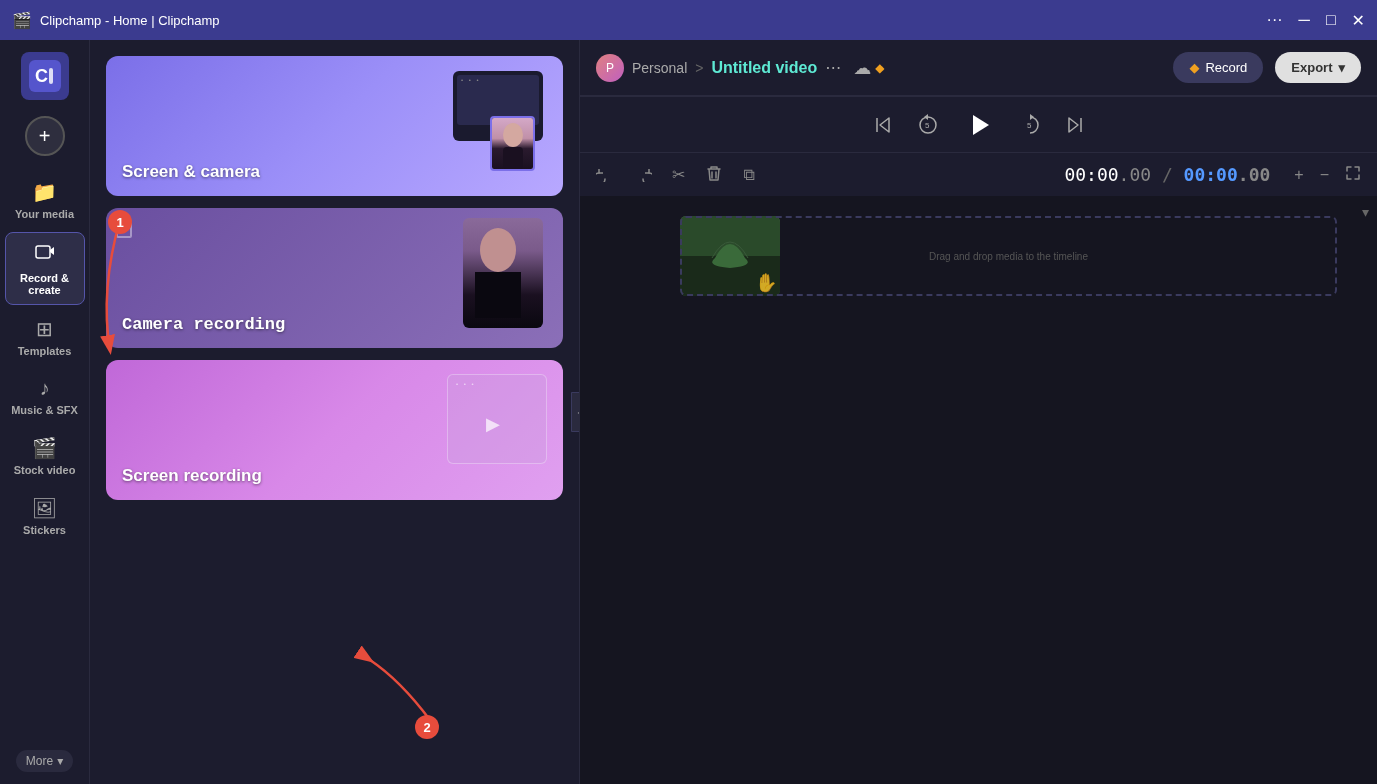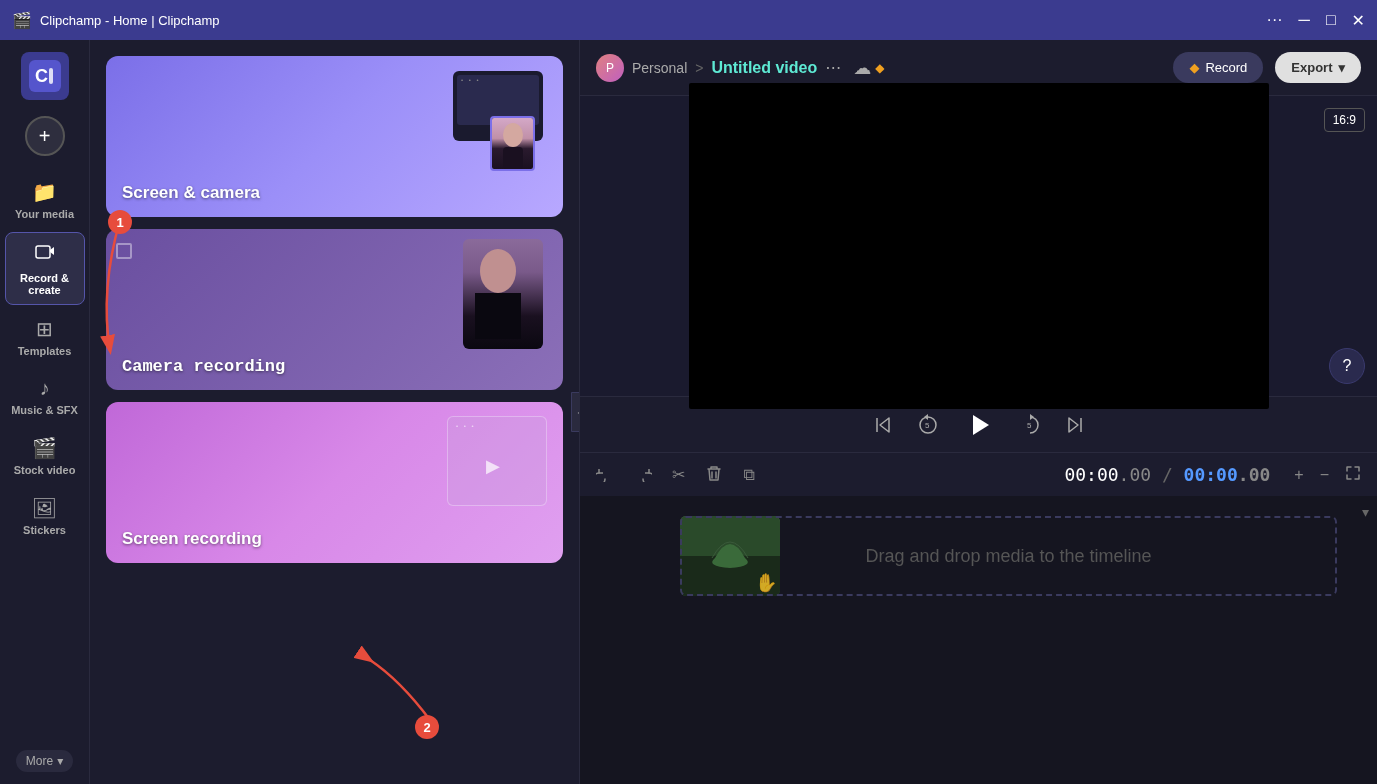--- a/index.html
+++ b/index.html
@@ -149,21 +149,21 @@
       border: 1px solid #3a3a5e;
     }
 
     
     .record-card {
       border-radius: 12px;
       overflow: hidden;
       margin-bottom: 12px;
       cursor: pointer;
       position: relative;
-      height: 161px;
+      height: 140px;
     }
     .record-card.selected {
       border: 3px solid #e74c3c;
     }
     .record-card-label {
       position: absolute;
       bottom: 14px;
       left: 16px;
       color: white;
       font-size: 17px;
@@ -559,21 +559,21 @@
     }
     .cursor-icon {
       position: absolute;
       bottom: 2px;
       right: 2px;
       font-size: 18px;
       color: rgba(255,255,255,0.8);
     }
     .timeline-drop-text {
       color: #555;
-      font-size: 18px;
+      font-size: 10px;
     }
     .timeline-chevron {
       position: absolute;
       right: 8px;
       top: 8px;
       color: #666;
       font-size: 14px;
     }
     .annotation-number {
       width: 24px;
@@ -710,25 +710,20 @@
       <button class="upgrade-btn">
         <span style="color:#f0a020">◆</span>
         <span>Record</span>
       </button>
       <button class="export-btn">
         <span>Export</span>
         <span>▾</span>
       </button>
     </div>
 
-    <div class="video-preview">
-      <div class="video-canvas"></div>
-      <div class="aspect-ratio-badge">16:9</div>
-      <div class="help-btn">?</div>
-    </div>
 
     <div class="playback-controls">
       <button class="ctrl-btn">
         <svg width="22" height="22" viewBox="0 0 22 22" fill="none">
           <path d="M4 4v14M7 11l9-7v14L7 11z" stroke="#aaa" stroke-width="1.5" stroke-linejoin="round"></path>
         </svg>
       </button>
       <button class="ctrl-btn">
         <svg width="26" height="26" viewBox="0 0 26 26" fill="none">
           <path d="M13 5a8 8 0 100 16 8 8 0 000-16z" stroke="#aaa" stroke-width="1.5"></path>

